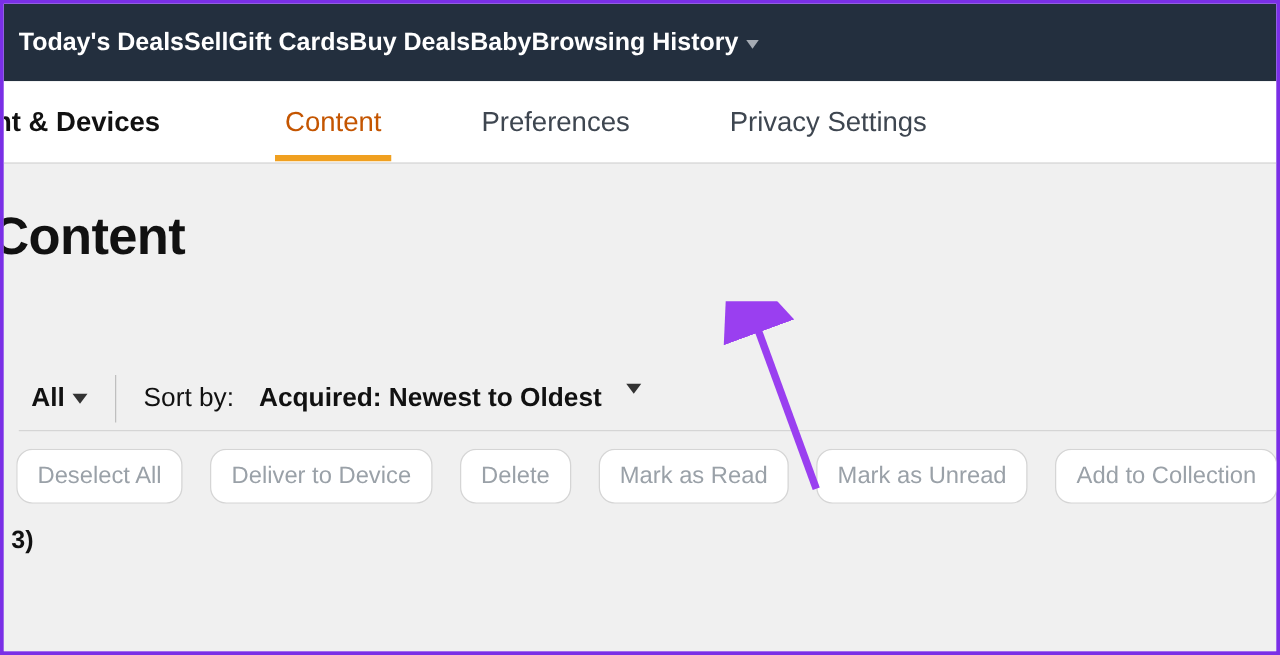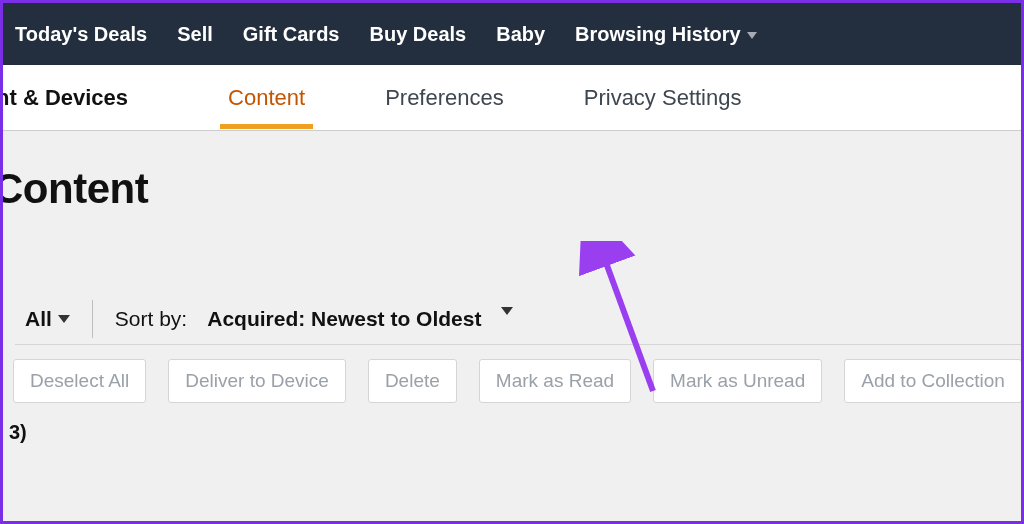--- a/index.html
+++ b/index.html
@@ -5,21 +5,20 @@
     * { box-sizing: border-box; margin: 0; padding: 0; }
     html, body { width: 1024px; height: 524px; overflow: hidden; font-family: Arial, Helvetica, sans-serif; }
     body { border: 3px solid #7a2fe6; background: #fff; position: relative; }
 
     
     .topnav {
       background: #232f3e;
       height: 62px;
       display: flex;
       padding: 0 12px;
-      gap: 30px;
       color: #fff;
       font-size: 20px;
       font-weight: 700;
       white-space: nowrap;
       overflow: hidden;
     }
     .topnav .item { display: flex; align-items: center; gap: 6px; cursor: pointer; }
     .caret-down {
       width: 0; height: 0;
       border-left: 5px solid transparent;
@@ -109,21 +108,21 @@
       display: flex;
       gap: 22px;
       overflow: hidden;
     }
     .actions button {
       background: #fff;
       border: 1px solid #d5d5d5;
       color: #9aa1a8;
       font-size: 19px;
       padding: 10px 16px;
-      border-radius: 3px;
+      border-radius: 13px;
       cursor: pointer;
       font-family: inherit;
       white-space: nowrap;
     }
 
     
     .count {
       position: absolute;
       top: 290px;
       left: 6px;

